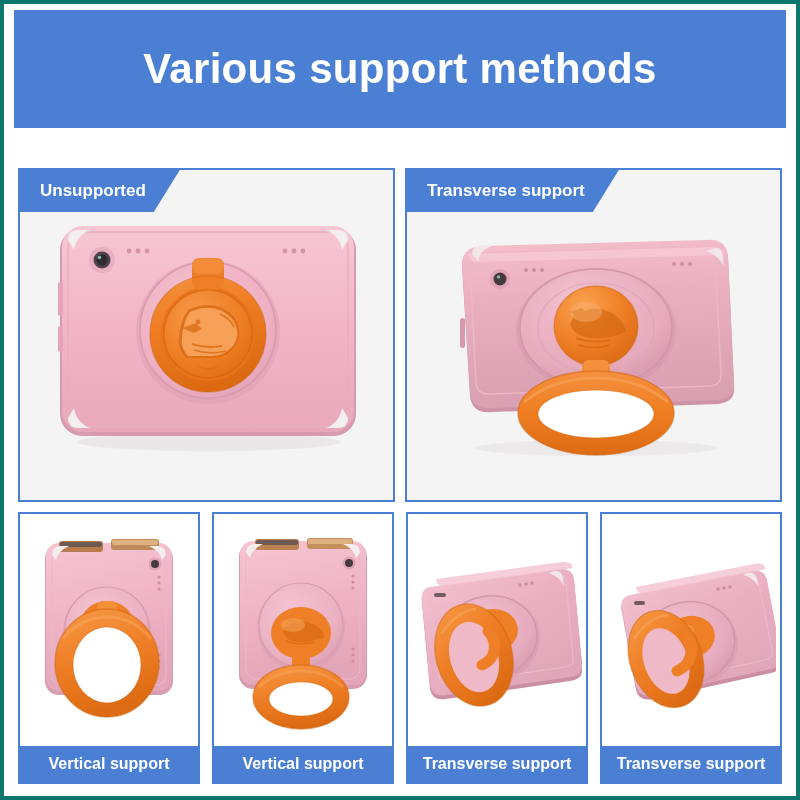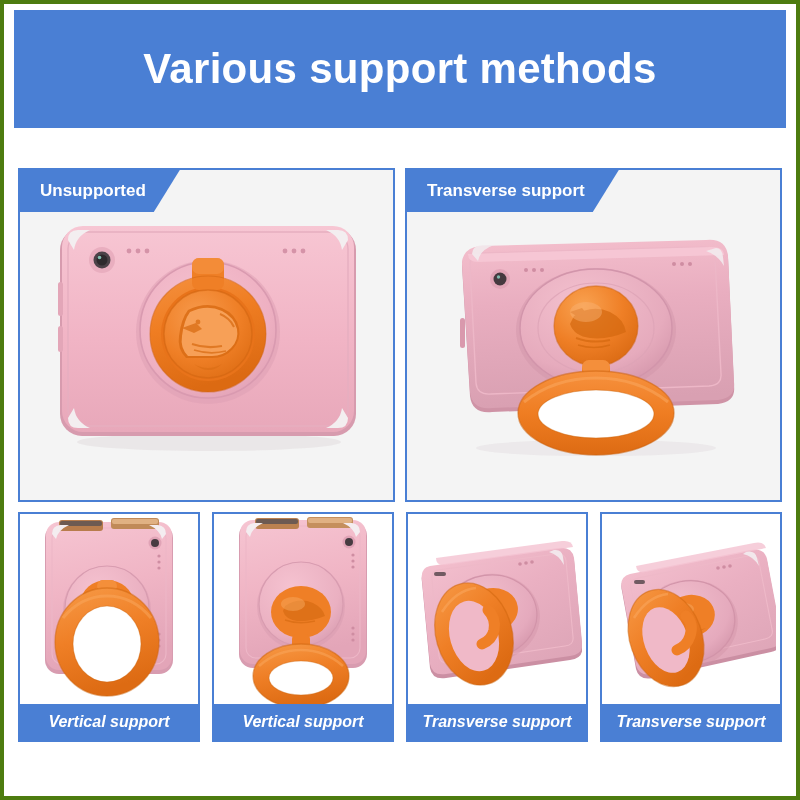--- a/index.html
+++ b/index.html
@@ -6,21 +6,21 @@
   body{
     width:800px;height:800px;
     background:#ffffff;
     font-family:"Liberation Sans", sans-serif;
     overflow:hidden;
   }
   #page{
     position:relative;
     width:800px;height:800px;
     box-sizing:border-box;
-    border:4px solid #4d7c0f;
+    border:4px solid #0f766e;
     background:#ffffff;
   }
 
   
   .banner{
     position:absolute;left:10px;top:6px;
     width:772px;height:118px;
     background:#4a7fd4;
     display:flex;align-items:center;justify-content:center;
   }
@@ -60,22 +60,22 @@
     clip-path:polygon(0 0, 100% 0, calc(100% - 26px) 100%, 0 100%);
   }
   .stage{
     position:absolute;left:0;top:0;width:100%;height:100%;
     display:flex;align-items:center;justify-content:center;
   }
 
   
   .bottom-row{
     position:absolute;left:14px;top:508px;
-    width:764px;height:230px;
-    display:flex;gap:12px;font-style:italic;
+    width:764px;height:272px;
+    display:flex;gap:12px;
   }
   .panel-bot{
     position:relative;
     flex:1 1 0;
     box-sizing:border-box;
     border:2px solid #4a7fd4;
     background:#ffffff;
     display:flex;flex-direction:column;
   }
   .bot-stage{

